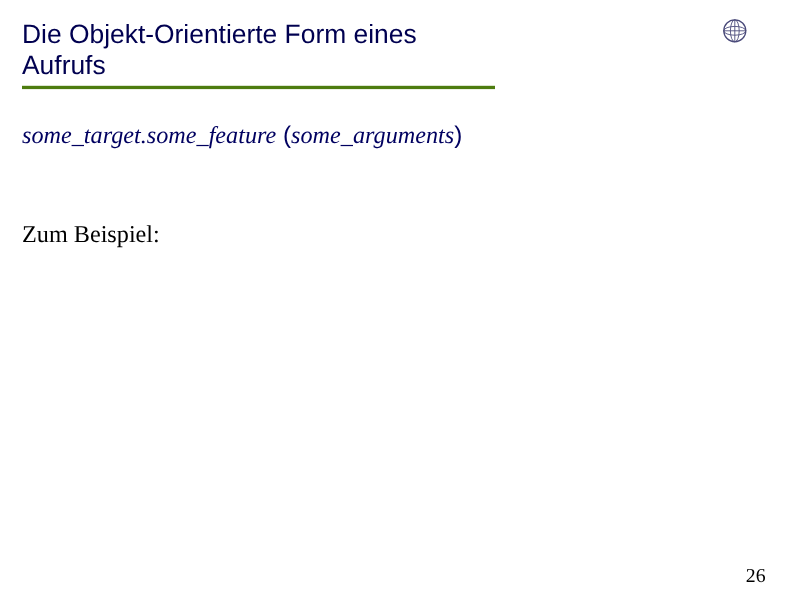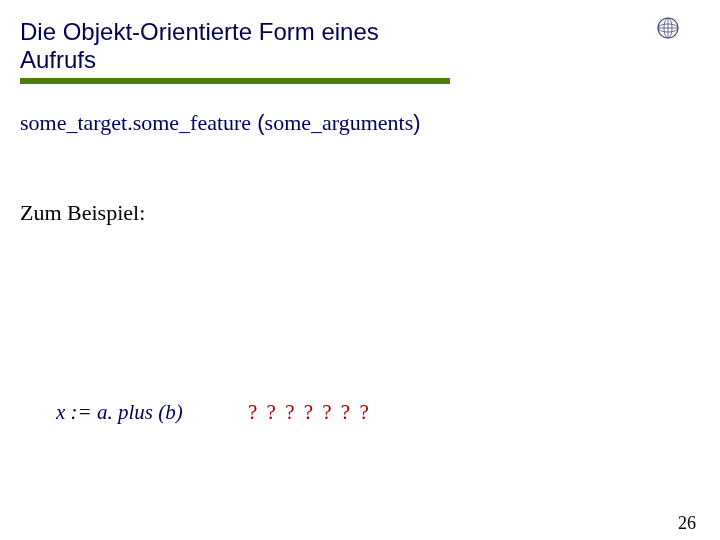--- a/index.html
+++ b/index.html
@@ -20,39 +20,39 @@
     box-sizing: border-box;
   }
   .title {
     position: absolute;
     left: 20px;
     top: 18px;
     width: 430px;
     font-family: Arial, Helvetica, sans-serif;
     font-size: 24px;
     color: #000050;
-    border-bottom: 6px solid #4d7c0f;
+    border-bottom: 3px solid #4d7c0f;
     padding-bottom: 4px;
   }
   .logo {
     position: absolute;
     right: 40px;
     top: 16px;
     width: 24px;
     height: 24px;
   }
   .logo svg { display: block; }
   .syntax {
     position: absolute;
     left: 20px;
     top: 110px;
     font-size: 22px;
     color: #000060;
   }
-  .syntax .it { font-family: Georgia, 'Times New Roman', serif; }
+  .syntax .it { font-style: italic; font-family: Georgia, 'Times New Roman', serif; }
   .label {
     position: absolute;
     left: 20px;
     top: 200px;
     font-size: 22px;
     font-family: Liberation Serif, serif;
     color: #000;
   }
   .ex1 {
     position: absolute;
@@ -115,20 +115,16 @@
     </svg>
   </div>
 
   <div class="syntax">
     <span class="it">some_target</span><span class="it">.</span><span class="it">some_feature</span><span> (</span><span class="it">some_arguments</span><span>)</span>
   </div>
 
   <div class="label">Zum Beispiel:</div>
 
 
-  <div class="ex3row">
-    <span class="ex3">x := a. plus (b)</span>
-    <span class="q">? ? ? ? ? ? ?</span>
-  </div>
 
   <div class="pagenum">26</div>
 
 </div>
 
 </body></html>

